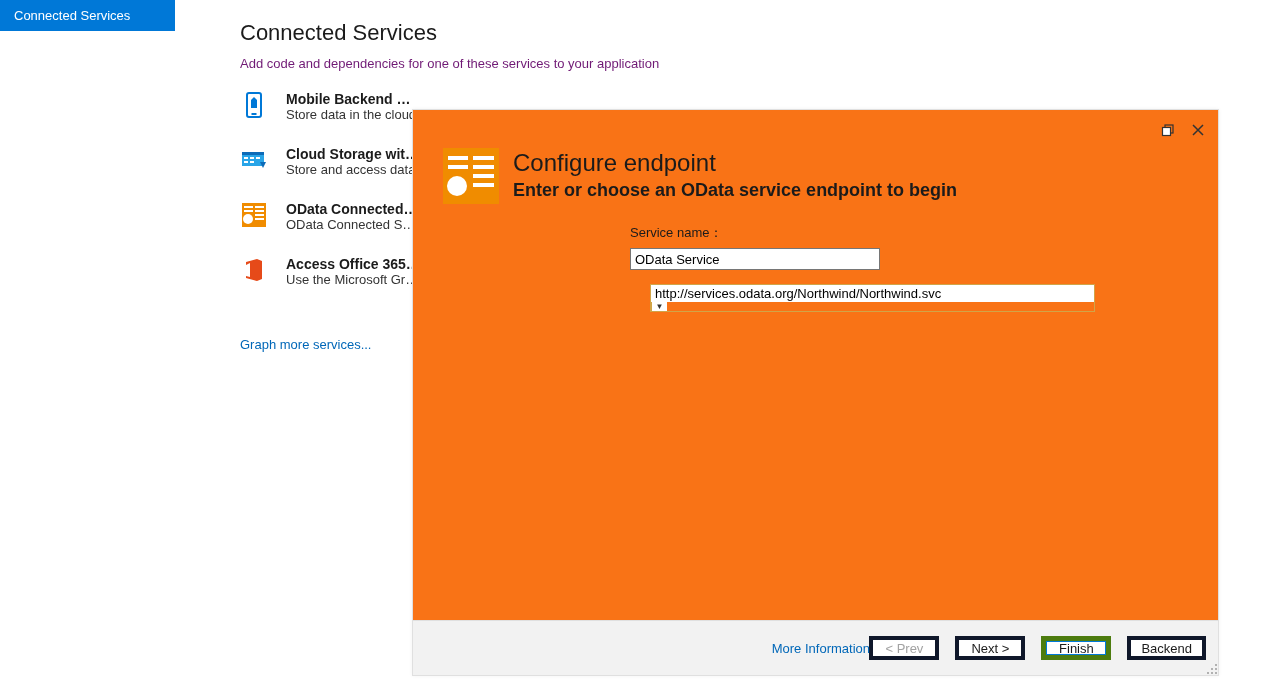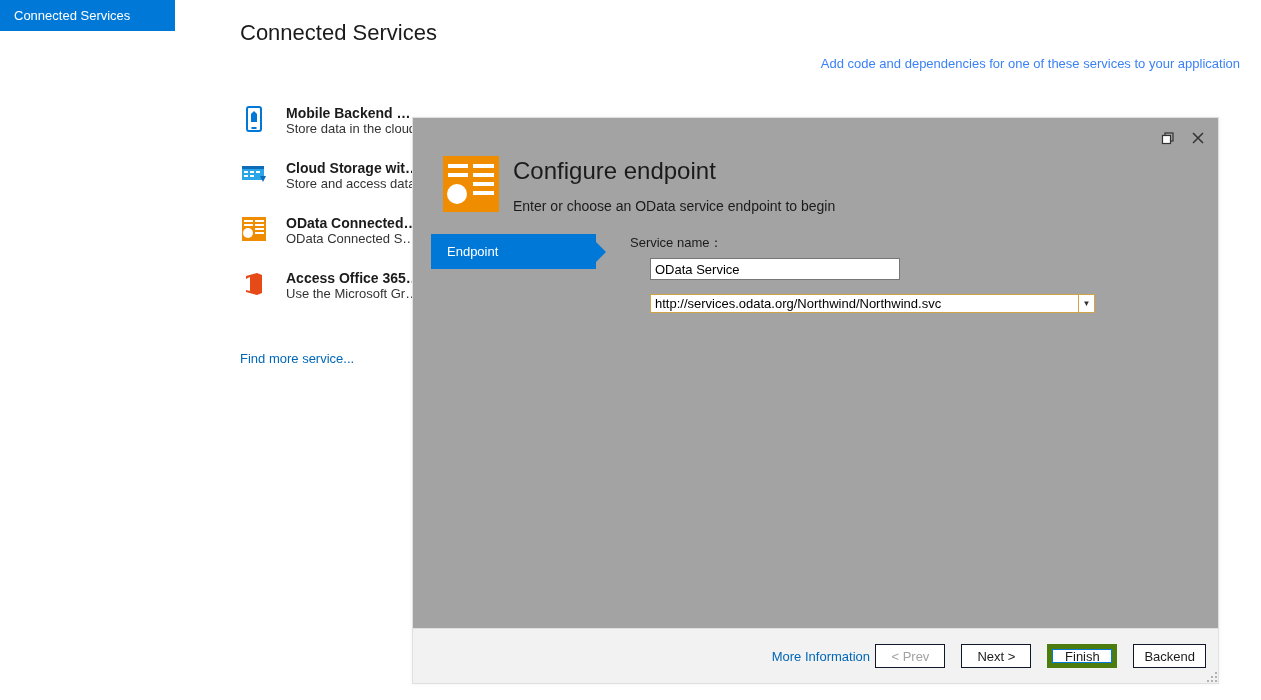--- a/index.html
+++ b/index.html
@@ -40,23 +40,22 @@
     width: 1000px;
   }
   .main h1 {
     font-size: 22px;
     font-weight: 400;
     margin: 0 0 10px 0;
     color: #1b1b1b;
   }
   .main .sub {
     font-size: 13px;
-    color: #3b82f6;
-    margin-bottom: 34px;
-    text-align: right;
+    color: #701a75;
+    margin-bottom: 20px;
   }
   .service-row {
     display: flex;
     align-items: flex-start;
     margin-bottom: 24px;
   }
   .service-icon {
     width: 40px;
     flex: 0 0 40px;
     display: flex;
@@ -84,24 +83,24 @@
   .find-more {
     color: #0067b8;
     font-size: 13px;
     cursor: pointer;
   }
 
   
   .dialog {
     position: absolute;
     left: 412px;
-    top: 117px;
+    top: 109px;
     width: 805px;
     height: 565px;
-    background: #a3a3a3;
+    background: #f97316;
     border: 1px solid #e0e0e0;
     box-shadow: 0 0 4px rgba(0,0,0,0.05);
     display: flex;
     flex-direction: column;
   }
   .dialog-header {
     display: flex;
     align-items: flex-start;
     padding: 40px 30px 14px 30px;
     position: relative;
@@ -114,24 +113,24 @@
     margin-top: -2px;
   }
   .dialog-title {
     font-size: 24px;
     font-weight: 400;
     color: #1b1b1b;
     margin: 0;
     line-height: 1.1;
   }
   .dialog-subtitle {
-    font-size: 14px;
-    font-weight: 400;
-    color: #1b1b1b;
-    margin-top: 14px;
+    font-size: 18px;
+    font-weight: 700;
+    color: #1b1b1b;
+    margin-top: 4px;
   }
   .dialog-ctrls {
     position: absolute;
     right: 8px;
     top: 8px;
     display: flex;
     gap: 6px;
   }
   .wctrl {
     width: 24px;
@@ -188,27 +187,27 @@
     color: #1b1b1b;
     margin-bottom: 6px;
   }
   .text-input {
     width: 240px;
     height: 20px;
     border: 1px solid #767676;
     padding: 0 4px;
     font-size: 13px;
     background: #ffffff;
-    margin-left: 20px;
   }
   .combo {
     display: flex;
     margin-left: 20px;
     width: 443px;
     border: 1px solid #d1a448;
+    flex-direction: column;
   }
   .combo input {
     flex: 1;
     border: none;
     padding: 1px 4px;
     font-size: 13px;
     background: #ffffff;
     outline: none;
   }
   .combo .combo-btn {
@@ -237,21 +236,21 @@
   .more-info {
     color: #0067b8;
     font-size: 13px;
     position: absolute;
     right: 348px;
     cursor: pointer;
   }
   .btn {
     min-width: 70px;
     height: 24px;
-    border: 1px solid #0f172a;
+    border: 4px solid #0f172a;
     background: #ffffff;
     font-size: 13px;
     color: #1b1b1b;
     cursor: pointer;
     padding: 0 10px;
   }
   .btn.disabled {
     color: #a3a3a3;
     cursor: default;
   }
@@ -343,21 +342,21 @@
       </div>
       <div class="service-text">
         <div class="service-title">Access Office 365 Services</div>
         <div class="service-desc">Use the Microsoft Graph</div>
       </div>
     </div>
 
   </div>
 
   <div style="height:26px"></div>
-  <span class="find-more">Find more service...</span>
+  <span class="find-more">Graph more services...</span>
 </div>
 
 <div class="dialog">
 
   <div class="dialog-ctrls">
     <div class="wctrl">
       <svg width="14" height="14" viewBox="0 0 14 14">
         <rect x="4" y="2" width="8" height="8" fill="none" stroke="#333" stroke-width="1.2"></rect>
         <rect x="1.5" y="4.5" width="8" height="8" fill="#fff" stroke="#333" stroke-width="1.2"></rect>
       </svg>
@@ -383,23 +382,20 @@
       </svg>
     </div>
     <div>
       <div class="dialog-title">Configure endpoint</div>
       <div class="dialog-subtitle">Enter or choose an OData service endpoint to begin</div>
     </div>
   </div>
 
   <div class="dialog-body">
     <div class="steps">
-      <div class="step active">
-        <span>Endpoint</span>
-      </div>
     </div>
 
     <div class="form">
       <div class="form-row">
         <div class="form-label">Service name：</div>
         <input class="text-input" type="text" value="OData Service" style="">
       </div>
       <div class="form-row">
         <div class="combo">
           <input type="text" value="http://services.odata.org/Northwind/Northwind.svc" style="">

